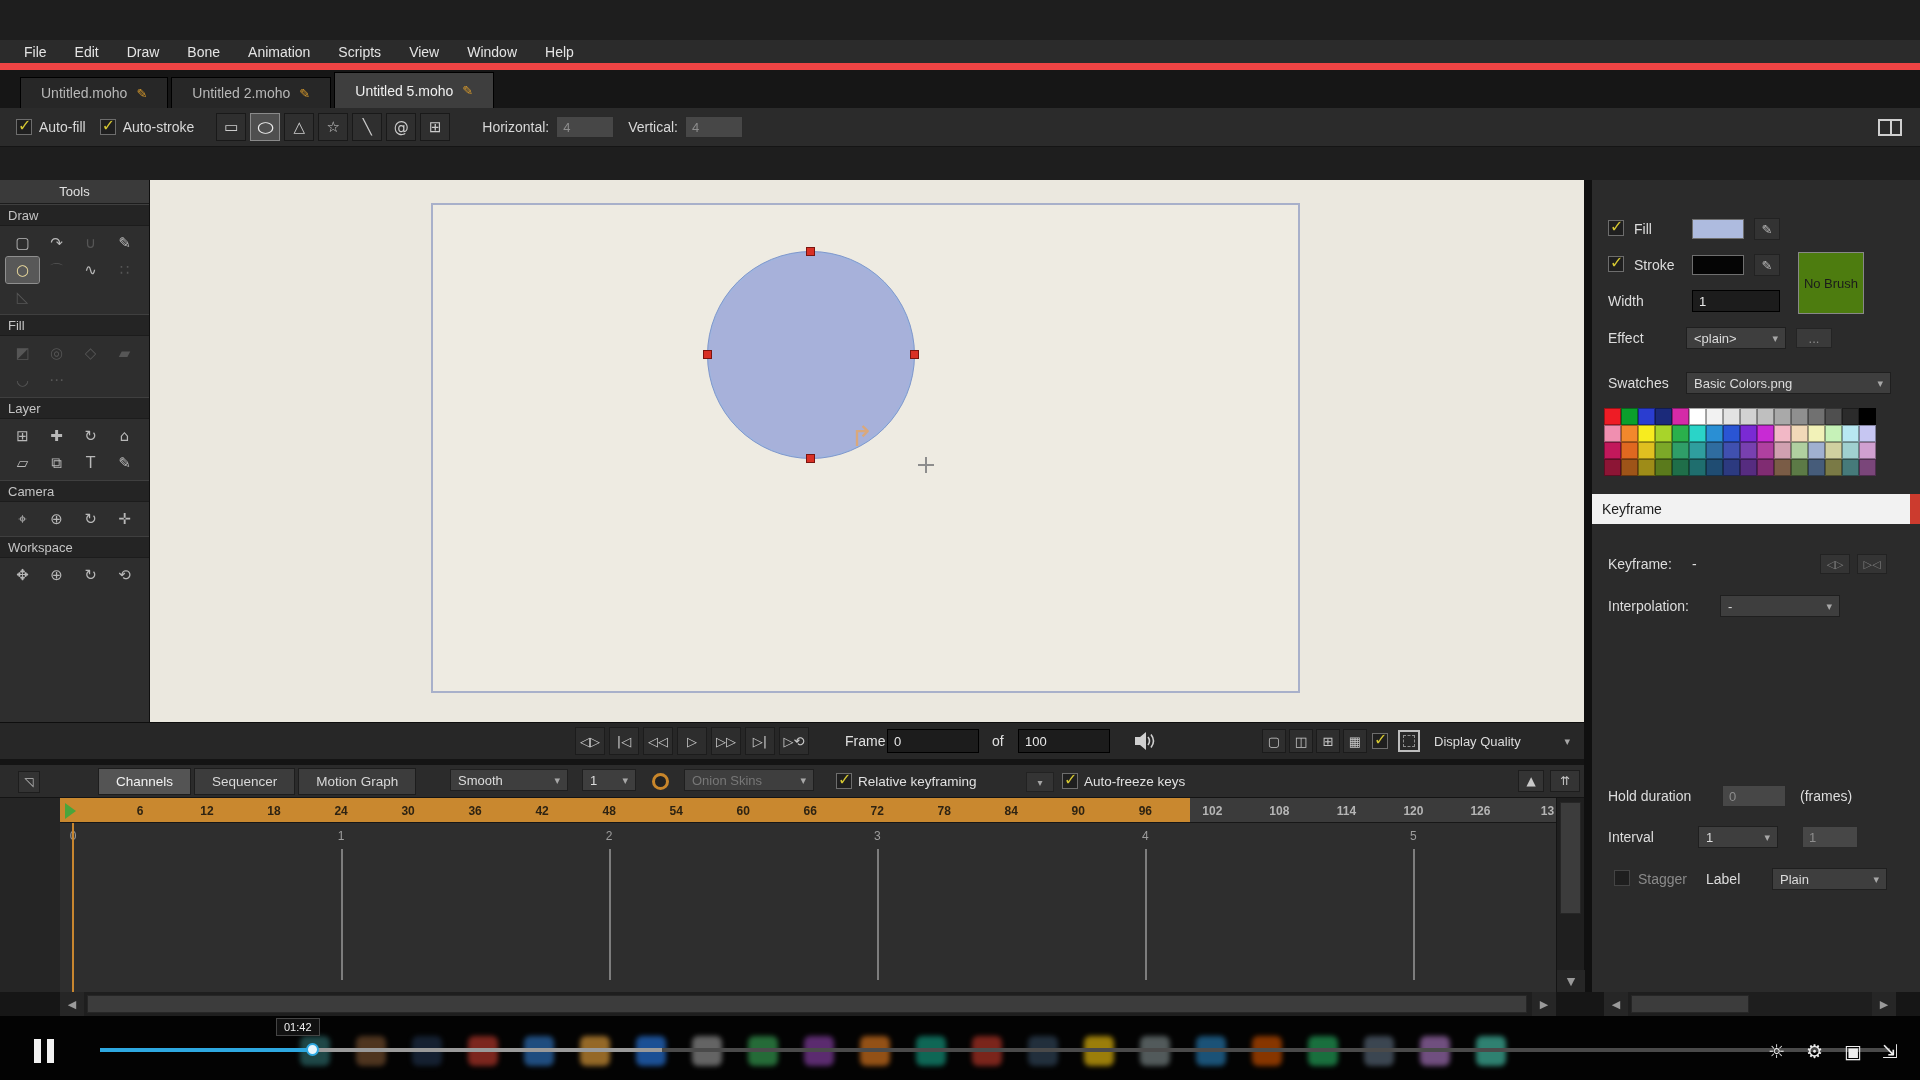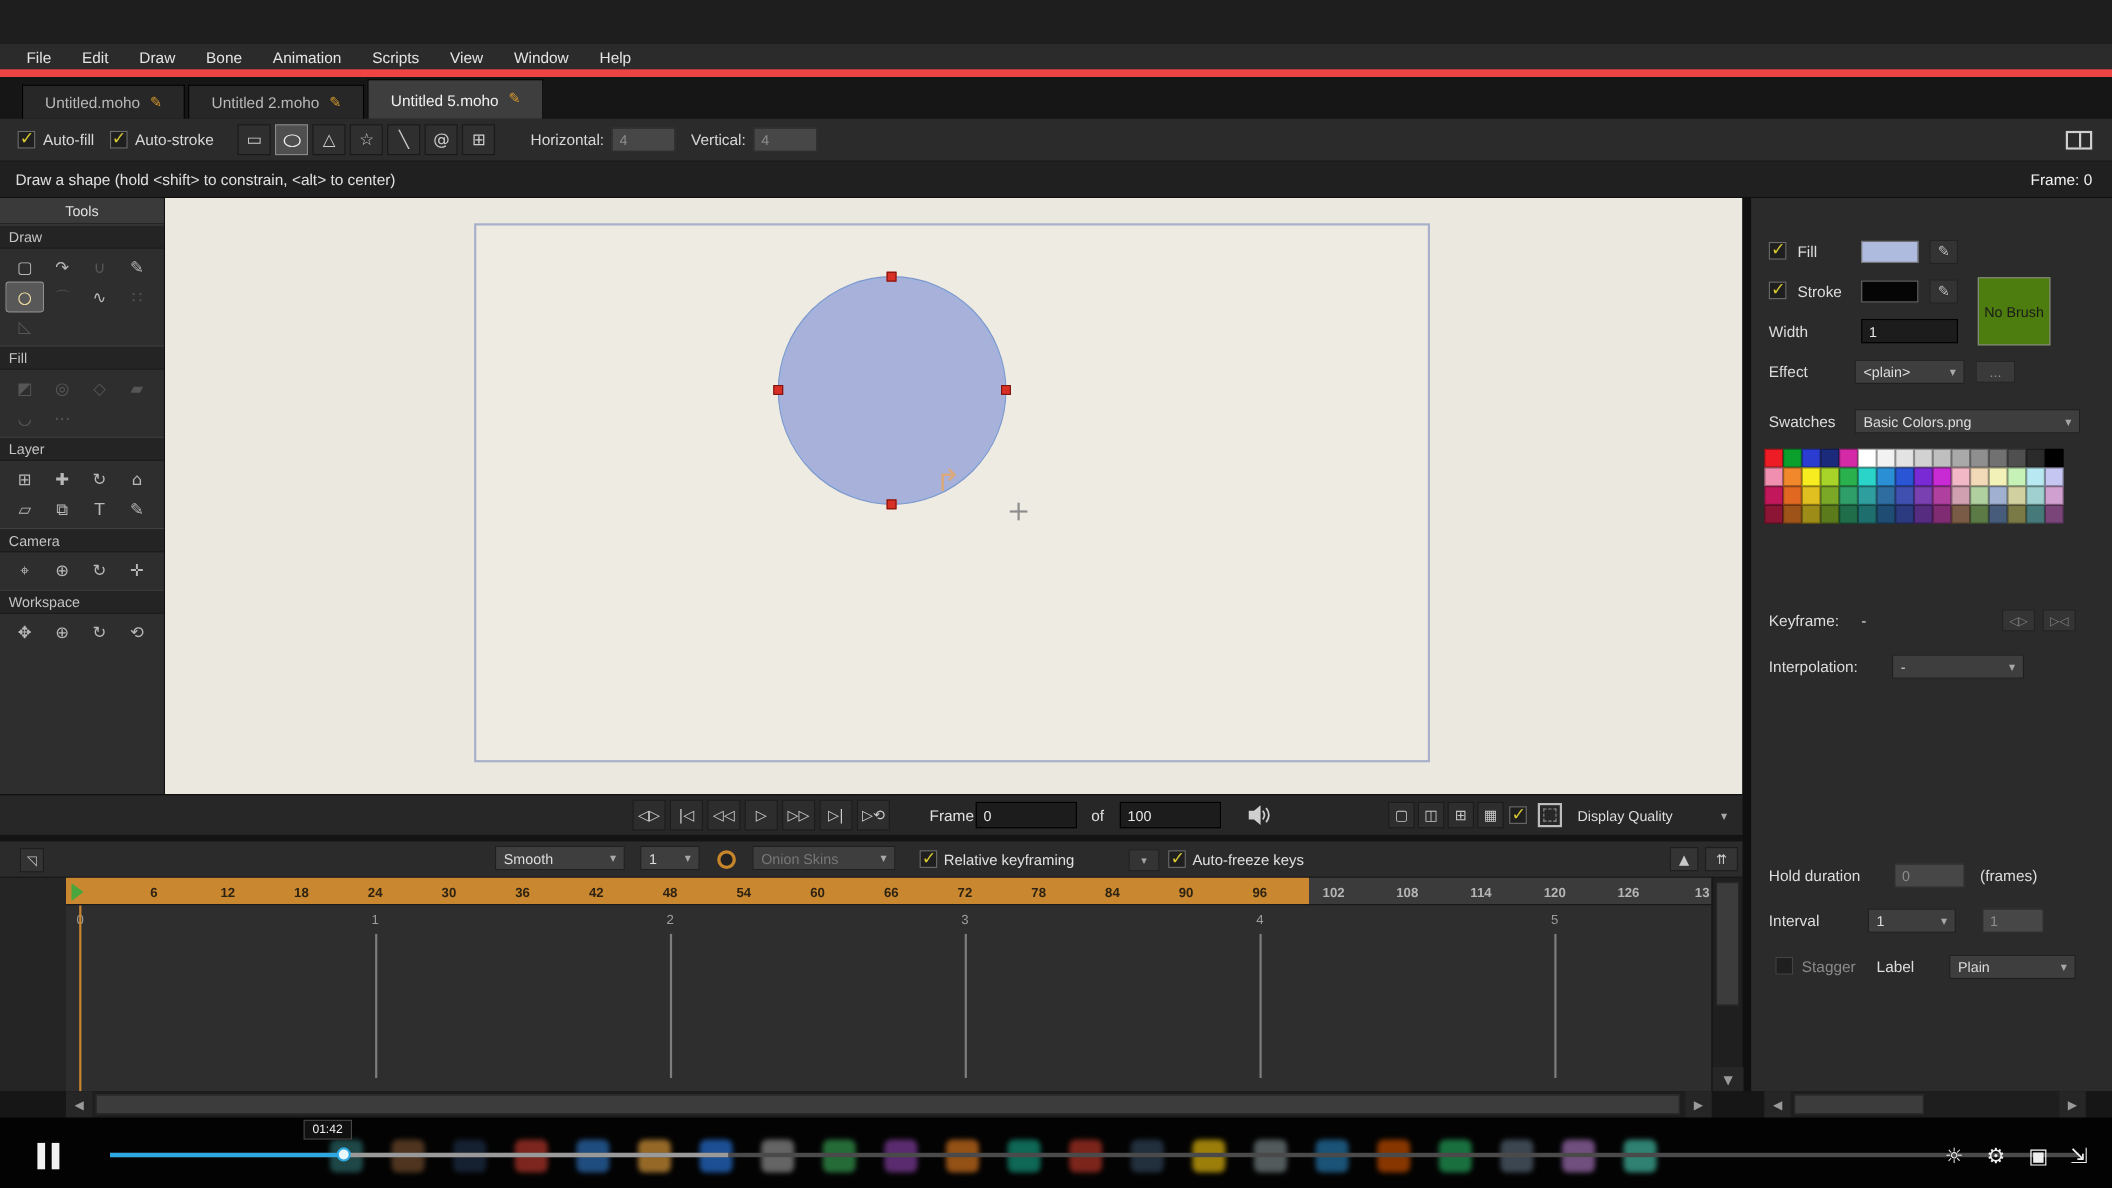--- a/index.html
+++ b/index.html
@@ -216,24 +216,20 @@
       <span class="fld-label">Horizontal:</span>
       <input class="tin dim" style="width: 58px;" value="4">
     </div>
     <div class="tb-group">
       <span class="fld-label">Vertical:</span>
       <input class="tin dim" style="width: 58px;" value="4">
     </div>
     <div class="book-icon"></div>
   </div>
 
-  <div class="statusbar">
-    <span class="status-hint">Draw a shape (hold &lt;shift&gt; to constrain, &lt;alt&gt; to center)</span>
-    <span class="frame-indicator">Frame: 0</span>
-  </div>
 
   <div class="tools-panel">
     <div class="tools-header">Tools</div>
     <div>
         <div class="tool-section-label">Draw</div>
         <div class="tool-grid">
           <div class="tool-btn normal">
             <div class="g">▢</div>
           </div>
           <div class="tool-btn normal">
@@ -455,20 +451,24 @@
         <div class="swatch" style="background: rgb(86, 44, 128);"></div>
         <div class="swatch" style="background: rgb(128, 44, 114);"></div>
         <div class="swatch" style="background: rgb(122, 92, 70);"></div>
         <div class="swatch" style="background: rgb(92, 122, 70);"></div>
         <div class="swatch" style="background: rgb(70, 92, 122);"></div>
         <div class="swatch" style="background: rgb(122, 122, 70);"></div>
         <div class="swatch" style="background: rgb(70, 122, 122);"></div>
         <div class="swatch" style="background: rgb(122, 70, 122);"></div>
       </div>
 
+    <div class="kf-header">
+      <span>Keyframe</span>
+      <span class="kf-red"></span>
+    </div>
 
     <div class="rp-row" style="top:369px">
       <span class="rp-abs" style="left:16px;top:7px">Keyframe:</span>
       <span class="rp-abs" style="left:100px;top:7px">-</span>
       <span class="rp-abs cycle-box" style="left:228px;top:5px">◁▷</span>
       <span class="rp-abs cycle-box" style="left:265px;top:5px">▷◁</span>
     </div>
     <div class="rp-row" style="top:411px">
       <span class="rp-abs" style="left:16px;top:7px">Interpolation:</span>
       <span class="rp-abs dd" style="left:128px;top:4px;width:120px">
@@ -532,20 +532,25 @@
     <span class="dq-frame"></span>
     <span class="rp-abs dd dq-dd">
       <span>Display Quality</span>
       <span class="arrow">▾</span>
     </span>
   </div>
 
   <div class="tl-gap"></div>
   <div class="tl-controls">
     <div class="popout-btn">◹</div>
+    <div class="tl-tabs">
+        <div class="tl-tab active">Channels</div>
+        <div class="tl-tab">Sequencer</div>
+        <div class="tl-tab">Motion Graph</div>
+      </div>
     <span class="rp-abs dd" style="left:450px;top:4px;width:118px">
       <span>Smooth</span>
       <span class="arrow">▾</span>
     </span>
     <span class="rp-abs dd" style="left:582px;top:4px;width:54px">
       <span>1</span>
       <span class="arrow">▾</span>
     </span>
     <span class="onion-icon"></span>
     <span class="rp-abs dd dim" style="left:684px;top:4px;width:130px">

